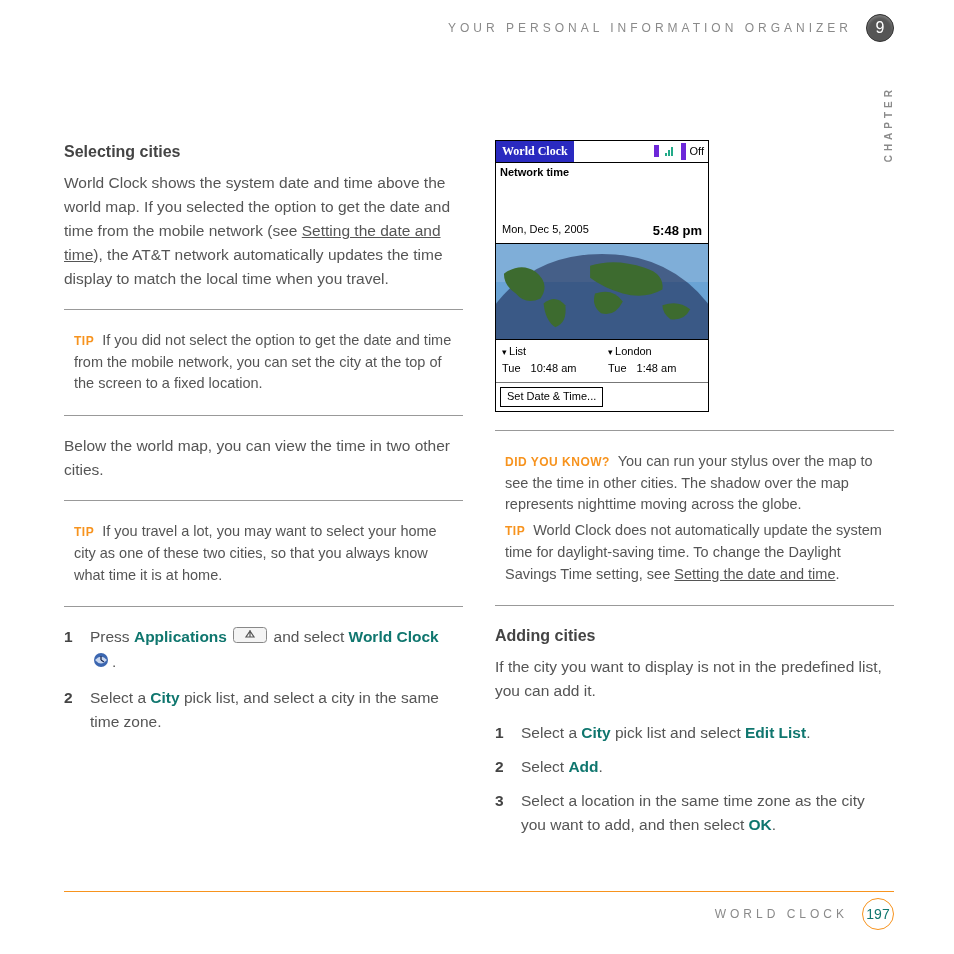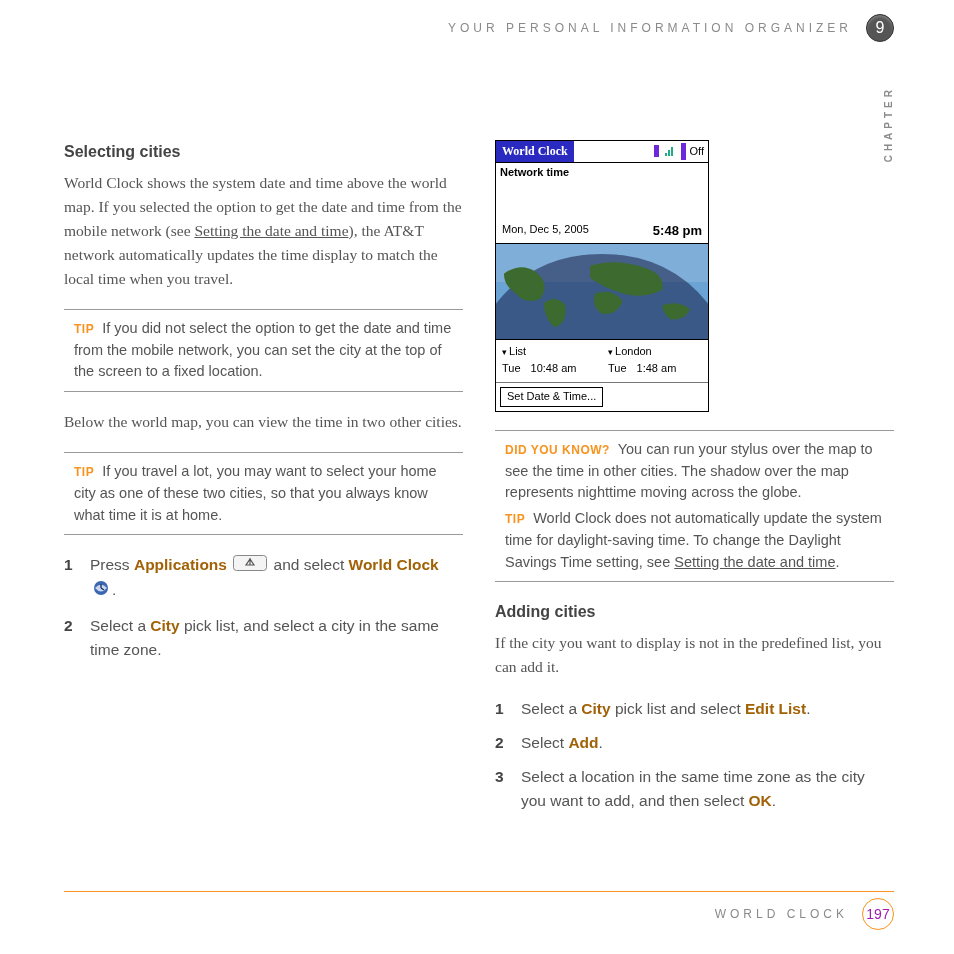--- a/index.html
+++ b/index.html
@@ -56,26 +56,26 @@
     gap: 32px;
     padding-top: 116px;
   }
   .col { flex: 1; font-size: 15.5px; line-height: 1.55; color:#555; }
   h3 {
     font-size: 16px;
     font-weight: bold;
     color: #444;
     margin-bottom: 6px;
   }
-  .para { margin-bottom: 18px; font-family: Liberation Serif, serif; }
+  .para { margin-bottom: 18px; }
   .link-text { text-decoration: underline; color:#555;}
   .callout {
     border-top: 1px solid #999;
     border-bottom: 1px solid #999;
-    padding: 8px 10px;
+    padding: 20px 10px;
     margin: 10px 0 18px 0;
     font-size: 14.5px;
     line-height: 1.5;
     color:#555;
   }
   .label-tip {
     color: #f7931e;
     font-weight: bold;
     font-size: 12px;
     text-transform: uppercase;
@@ -101,21 +101,21 @@
     padding-left: 26px;
     margin-bottom: 10px;
   }
   ol.steps > li::before {
     content: counter(step);
     position: absolute;
     left: 0; top: 0;
     font-weight: bold;
     color:#444;
   }
-  .b { font-weight: bold; color:#a16207;}
+  .b { font-weight: bold; color:#0f766e;}
   .key-icon {
     display:inline-block;
     vertical-align: middle;
     margin: 0 2px;
   }
   .clock-icon {
     display:inline-block;
     vertical-align: middle;
     margin: 0 2px;
   }
@@ -134,21 +134,21 @@
     color: #8a8a8a;
   }
   .page-num {
     width: 32px; height: 32px;
     border: 1.5px solid #f7931e;
     border-radius: 50%;
     display:inline-flex;
     align-items:center; justify-content:center;
     letter-spacing:0;
     font-size: 14px;
-    color:#a21caf;
+    color:#0f766e;
   }
   
   .device-shot {
     width: 214px;
     border: 1px solid #000;
     margin: 0 0 18px 0;
     font-family: Tahoma, sans-serif;
     font-size: 11px;
     color:#000;
     background:#fff;

